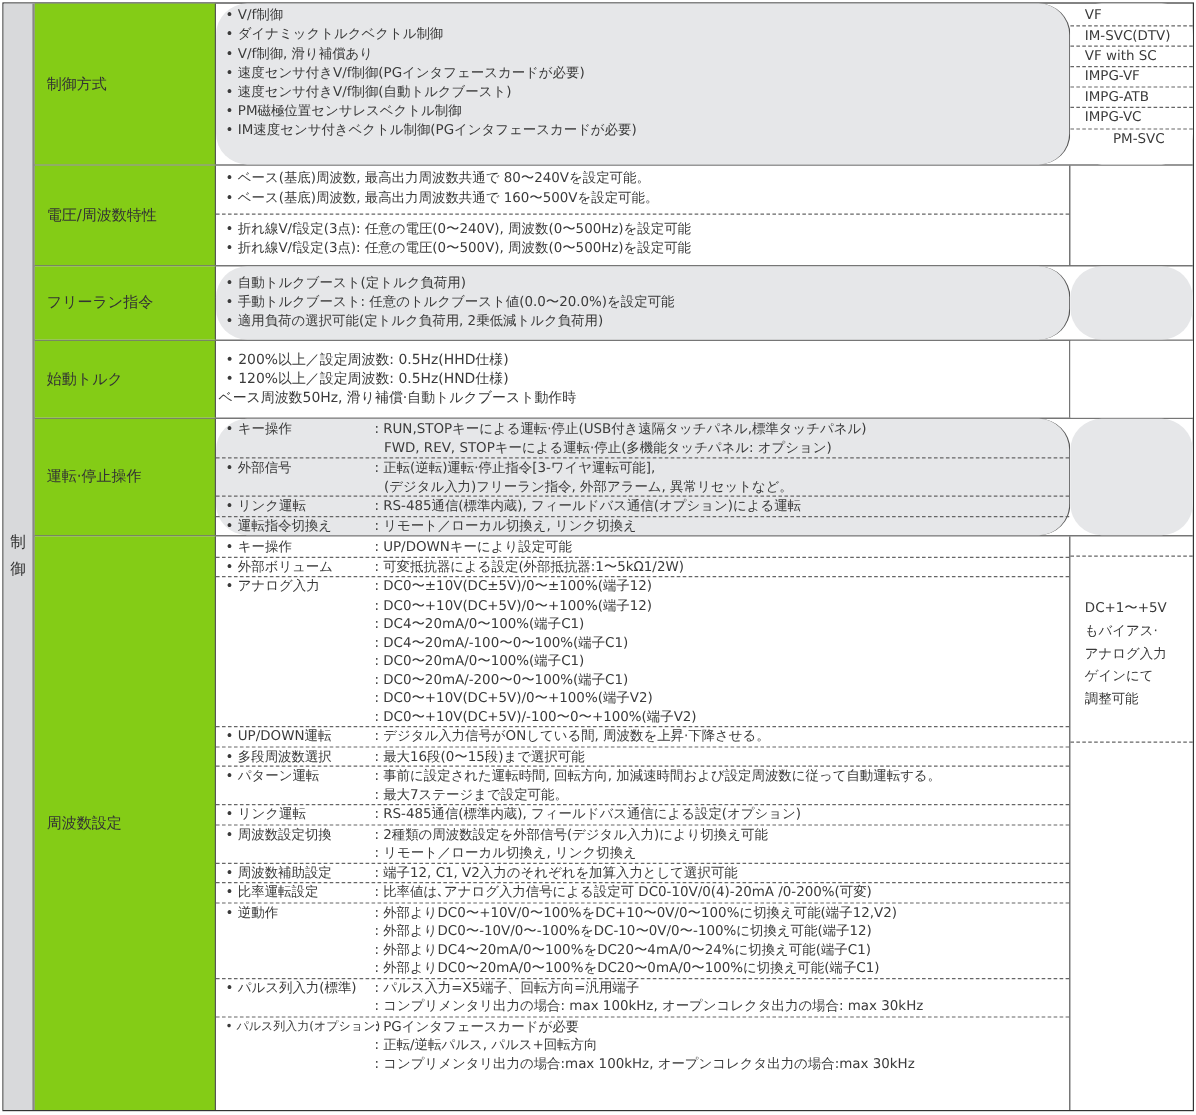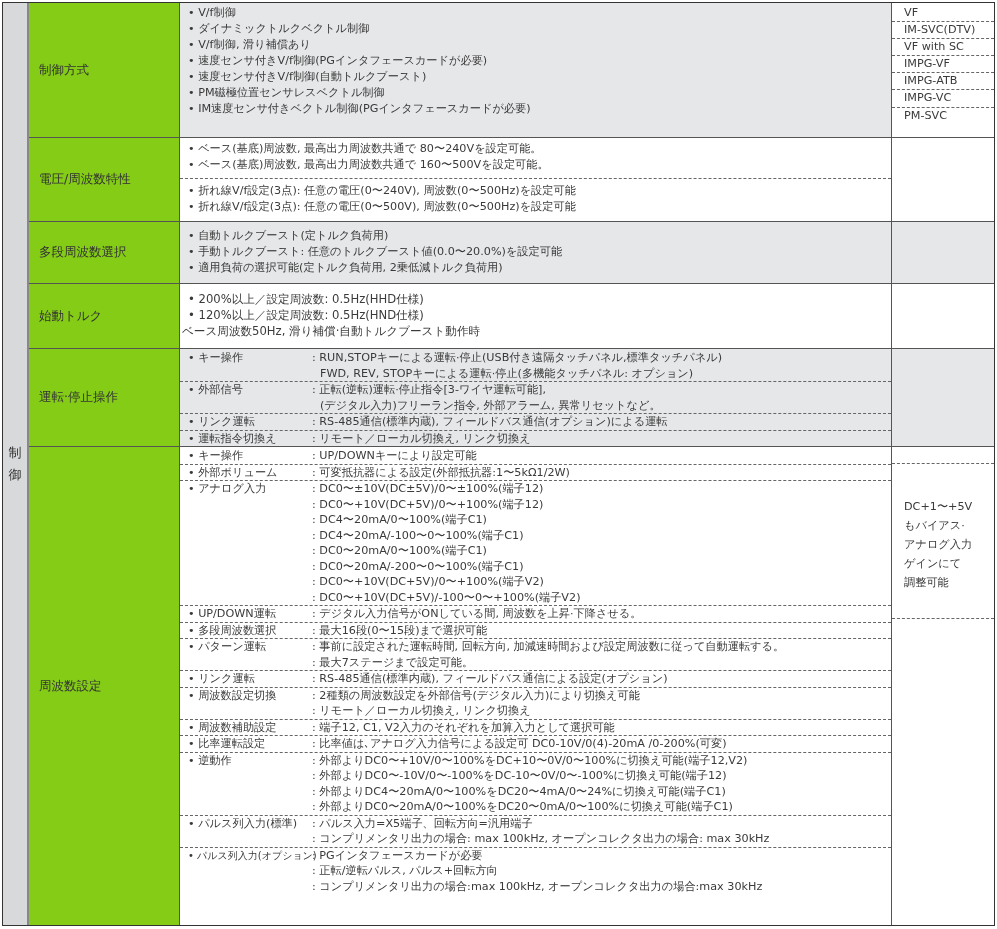--- a/index.html
+++ b/index.html
@@ -18,38 +18,38 @@
   }
   .cat {
     width: 24px; background: #d8d9db;
     border-right: 2px solid #888;
     display: flex; flex-direction: column; align-items: center; justify-content: center;
     font-size: 13px; color: #333; line-height: 22px;
   }
   .rows { flex: 1; display: flex; flex-direction: column; }
   .row { display: flex; border-bottom: 1px solid #555; box-sizing: border-box; }
   .row:last-child { border-bottom: none; }
-  .row.gray .body, .row.gray .note { background: #e6e7e9; }
+  .row.gray .body, .row.gray .note { background: #e6e7e9; border-radius: 26px; }
   .label {
     width: 151px; border-right: 1px solid #555; box-sizing: border-box;
     display: flex; align-items: center; padding-left: 10px; font-size: 12.5px; color: #333;
     background: #84cc16;
   }
   .body { width: 712px; border-right: 1px solid #555; box-sizing: border-box; }
   .note { flex: 1; box-sizing: border-box; }
   .line { height: 16px; line-height: 16px; white-space: nowrap; padding-left: 8px; }
   .blk { border-bottom: 1px dashed #666; padding: 1px 0; }
   .blk:last-child { border-bottom: none; }
   .kv { display: flex; border-bottom: 1px dashed #666; }
   .kv:last-child { border-bottom: none; }
   .kv .k { width: 124px; padding-left: 8px; white-space: nowrap; line-height: 15.5px; }
   .kv .v { flex: 1; }
   .kv .v div { line-height: 15.5px; white-space: nowrap; }
   .note .n { height: 16.1px; line-height: 16px; padding-left: 12px; border-bottom: 1px dashed #666; white-space: nowrap; }
-  .note .n:last-child { border-bottom: none; }
+  .note .n:last-child { border-bottom: none; text-align: center; }
   .note-text { padding-left: 12px; line-height: 19px; }
 </style>
 </head>
 <body>
 
 <div class="spec">
   <div class="cat">
     <span>制</span>
     <span>御</span>
   </div>
@@ -86,21 +86,21 @@
         </div>
         <div class="blk" style="padding:4px 0">
           <div class="line">• 折れ線V/f設定(3点): 任意の電圧(0〜240V), 周波数(0〜500Hz)を設定可能</div>
           <div class="line">• 折れ線V/f設定(3点): 任意の電圧(0〜500V), 周波数(0〜500Hz)を設定可能</div>
         </div>
       </div>
       <div class="note"></div>
     </div>
 
     <div class="row gray" style="height:62px">
-      <div class="label">多段周波数選択</div>
+      <div class="label">フリーラン指令</div>
       <div class="body" style="padding-top:6px">
         <div class="line">• 自動トルクブースト(定トルク負荷用)</div>
         <div class="line">• 手動トルクブースト: 任意のトルクブースト値(0.0〜20.0%)を設定可能</div>
         <div class="line">• 適用負荷の選択可能(定トルク負荷用, 2乗低減トルク負荷用)</div>
       </div>
       <div class="note"></div>
     </div>
 
     <div class="row" style="height:65px">
       <div class="label">始動トルク</div>

